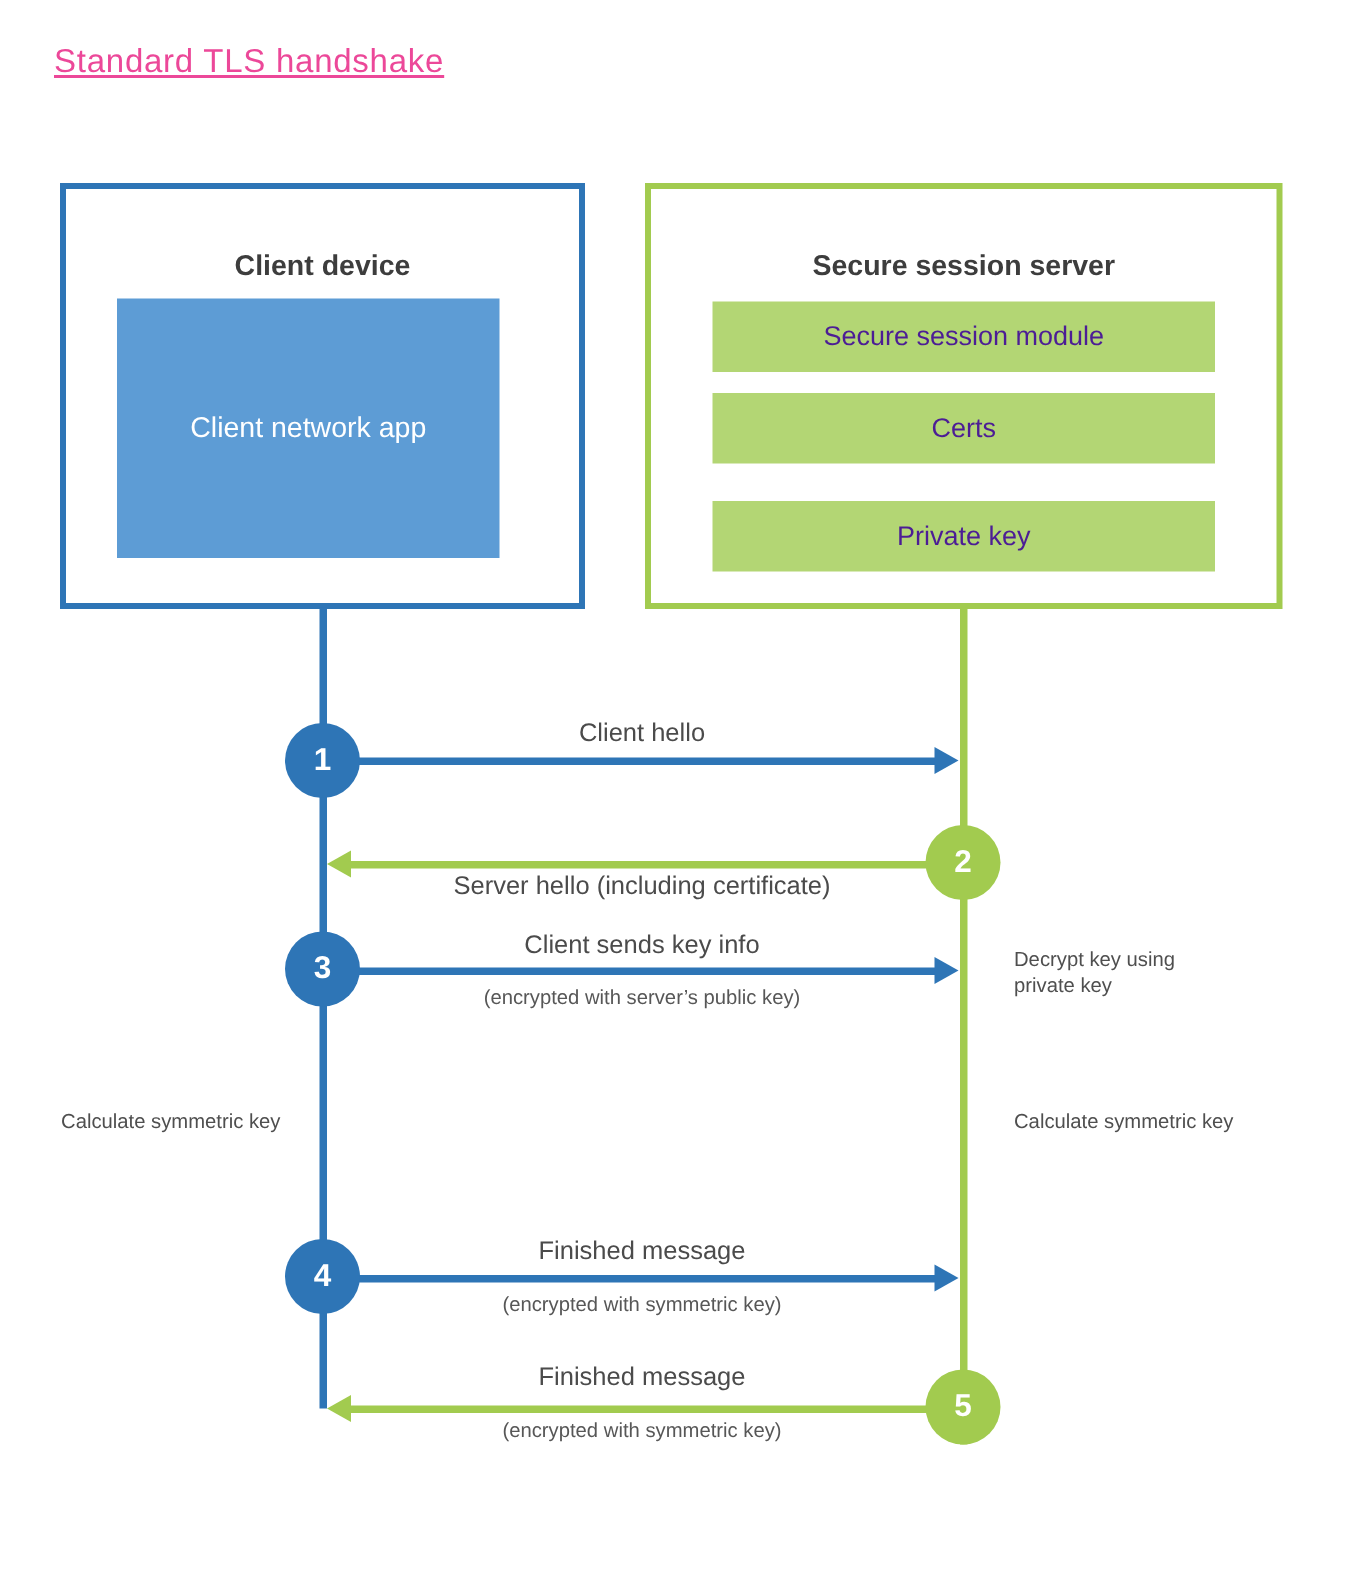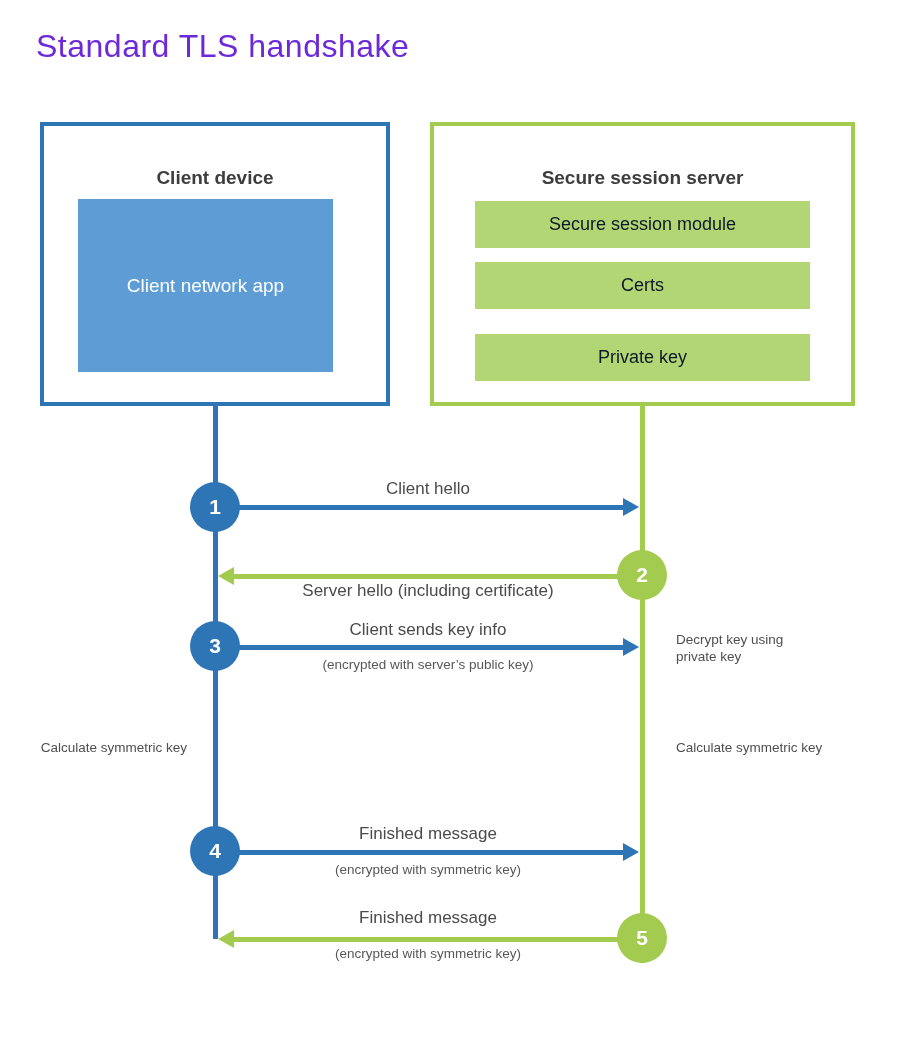--- a/index.html
+++ b/index.html
@@ -1,33 +1,33 @@
 <!DOCTYPE html>
 <html><head>
 <meta charset="utf-8">
 <style>
   html,body{margin:0;padding:0;background:#ffffff;}
   body{font-family:"Liberation Sans","DejaVu Sans",sans-serif;}
   .canvas{position:relative;width:900px;height:1058px;background:#ffffff;overflow:hidden;}
 
-  .title{position:absolute;left:36px;top:28px;margin:0;font-size:32px;font-weight:300;color:#6d28d9;letter-spacing:.5px;}
+  .title{position:absolute;left:36px;top:28px;margin:0;font-size:22px;font-weight:300;color:#ec4899;letter-spacing:.5px;text-decoration:underline;}
 
   
   .entity-box{position:absolute;top:122px;height:284px;background:#fff;box-sizing:border-box;}
   .entity-box.client{left:40px;width:350px;border:4px solid #2e75b6;}
   .entity-box.server{left:430px;width:425px;border:4px solid #a2cb4f;}
   .entity-title{margin-top:41px;text-align:center;font-size:19px;font-weight:bold;color:#3d3d3d;}
 
   .client-app{position:absolute;left:78px;top:199px;width:255px;height:173px;background:#5d9cd5;
     display:flex;align-items:center;justify-content:center;text-align:center;
     color:#ffffff;font-size:19px;line-height:1.45;}
   .client-app span{display:block;width:170px;}
 
   .server-bar{position:absolute;left:475px;width:335px;height:47px;background:#b3d674;
-    display:flex;align-items:center;justify-content:center;color:#0f172a;font-size:18px;}
+    display:flex;align-items:center;justify-content:center;color:#4c1d95;font-size:18px;}
   .server-bar.b1{top:201px;}
   .server-bar.b2{top:262px;}
   .server-bar.b3{top:323px;margin-top:11px;}
 
   
   .lifeline{position:absolute;width:5px;}
   .lifeline.blue{left:213px;top:405px;height:534px;background:#2e75b6;}
   .lifeline.green{left:640px;top:405px;height:558px;background:#a2cb4f;}
 
   

